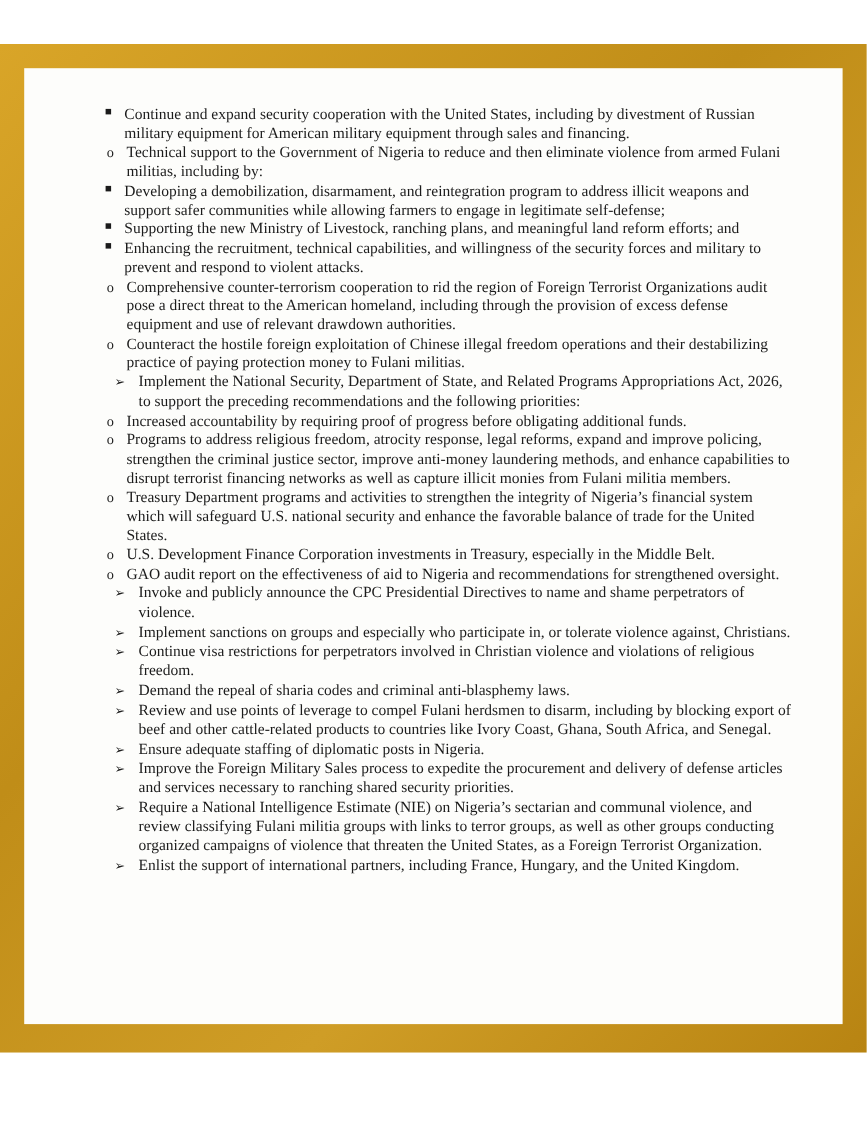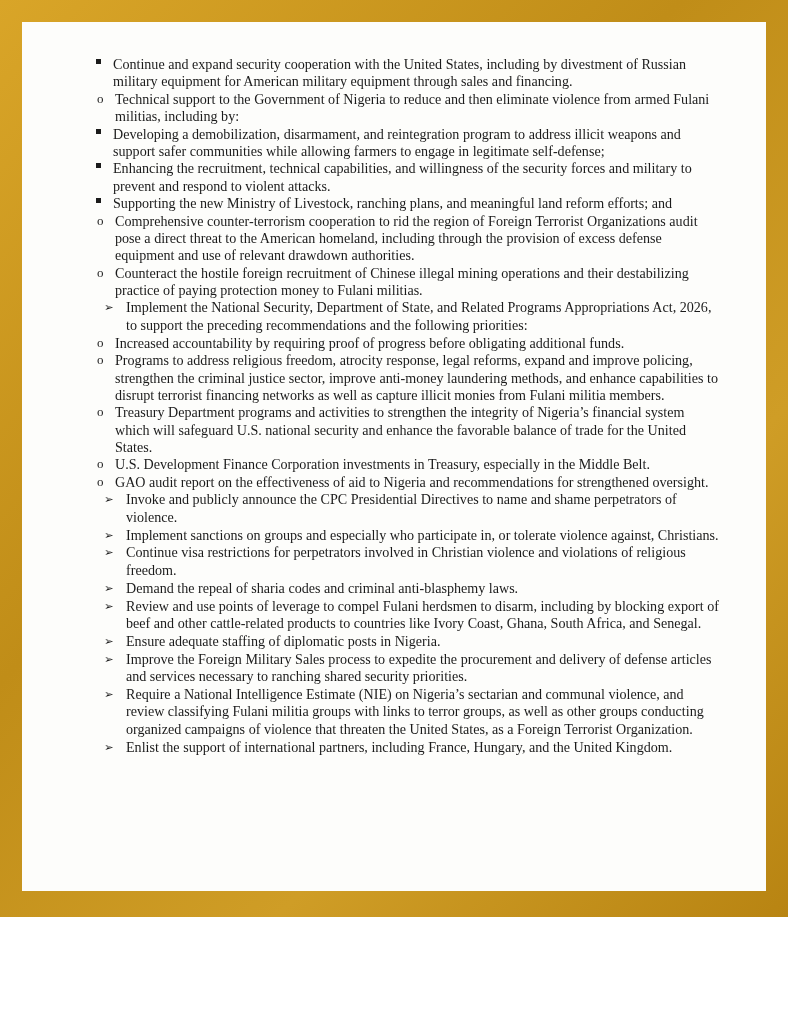--- a/index.html
+++ b/index.html
@@ -9,20 +9,21 @@
   }
   .page {
     width: 788px;
     height: 917px;
     box-sizing: border-box;
     background: #c8941f;
     background: linear-gradient(135deg, #d9a528 0%, #c08d18 40%, #cf9d26 70%, #b88412 100%);
     padding: 22px 22px 26px 22px;
     position: relative;
     overflow: hidden;
+    margin-top: 40px;
   }
   .paper {
     width: 100%;
     height: 100%;
     background: #fdfdfb;
     box-sizing: border-box;
     padding: 34px 46px 30px 46px;
     overflow: hidden;
     position: relative;
   }
@@ -101,35 +102,35 @@
             <span class="txt">Technical support to the Government of Nigeria to reduce and then eliminate violence from armed Fulani militias, including by:</span>
           </li>
         </ul>
         <ul class="lvl3">
           <li>
             <span class="marker"></span>
             <span class="txt">Developing a demobilization, disarmament, and reintegration program to address illicit weapons and support safer communities while allowing farmers to engage in legitimate self-defense;</span>
           </li>
           <li>
             <span class="marker"></span>
-            <span class="txt">Enhancing the recruitment, technical capabilities, and willingness of the security forces and military to prevent and respond to violent attacks.</span>
+            <span class="txt">Supporting the new Ministry of Livestock, ranching plans, and meaningful land reform efforts; and</span>
           </li>
           <li>
             <span class="marker"></span>
-            <span class="txt">Supporting the new Ministry of Livestock, ranching plans, and meaningful land reform efforts; and</span>
+            <span class="txt">Enhancing the recruitment, technical capabilities, and willingness of the security forces and military to prevent and respond to violent attacks.</span>
           </li>
         </ul>
         <ul class="lvl2">
           <li>
             <span class="marker">o</span>
             <span class="txt">Comprehensive counter-terrorism cooperation to rid the region of Foreign Terrorist Organizations audit pose a direct threat to the American homeland, including through the provision of excess defense equipment and use of relevant drawdown authorities.</span>
           </li>
           <li>
             <span class="marker">o</span>
-            <span class="txt">Counteract the hostile foreign recruitment of Chinese illegal mining operations and their destabilizing practice of paying protection money to Fulani militias.</span>
+            <span class="txt">Counteract the hostile foreign exploitation of Chinese illegal freedom operations and their destabilizing practice of paying protection money to Fulani militias.</span>
           </li>
         </ul>
         <ul class="lvl1">
           <li>
             <span class="marker">➢</span>
             <span class="txt">Implement the National Security, Department of State, and Related Programs Appropriations Act, 2026, to support the preceding recommendations and the following priorities:</span>
           </li>
         </ul>
         <ul class="lvl2">
           <li>

